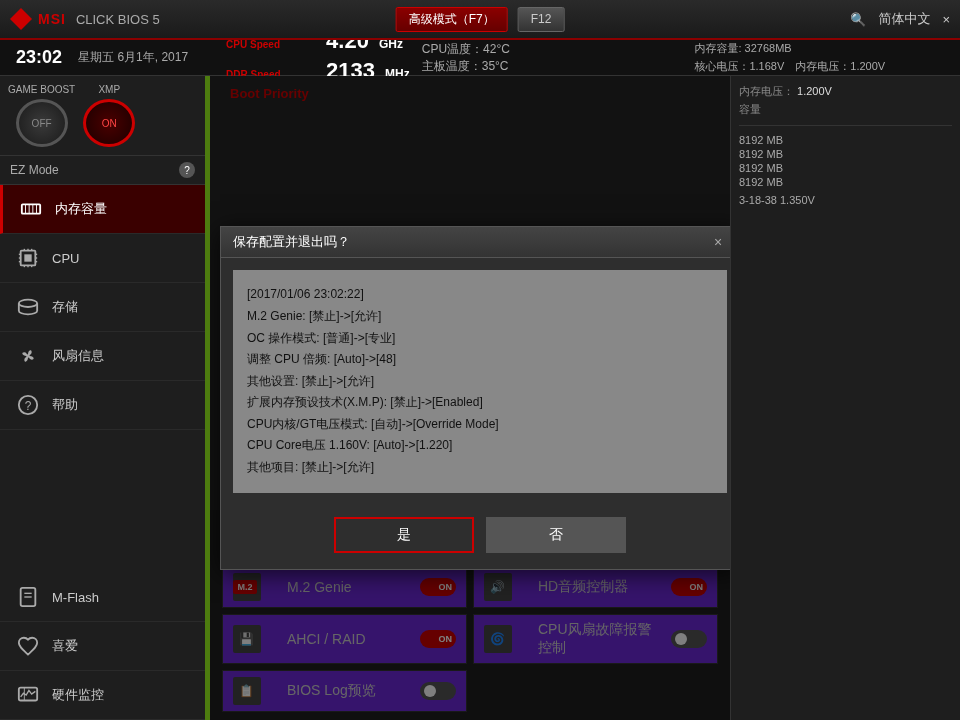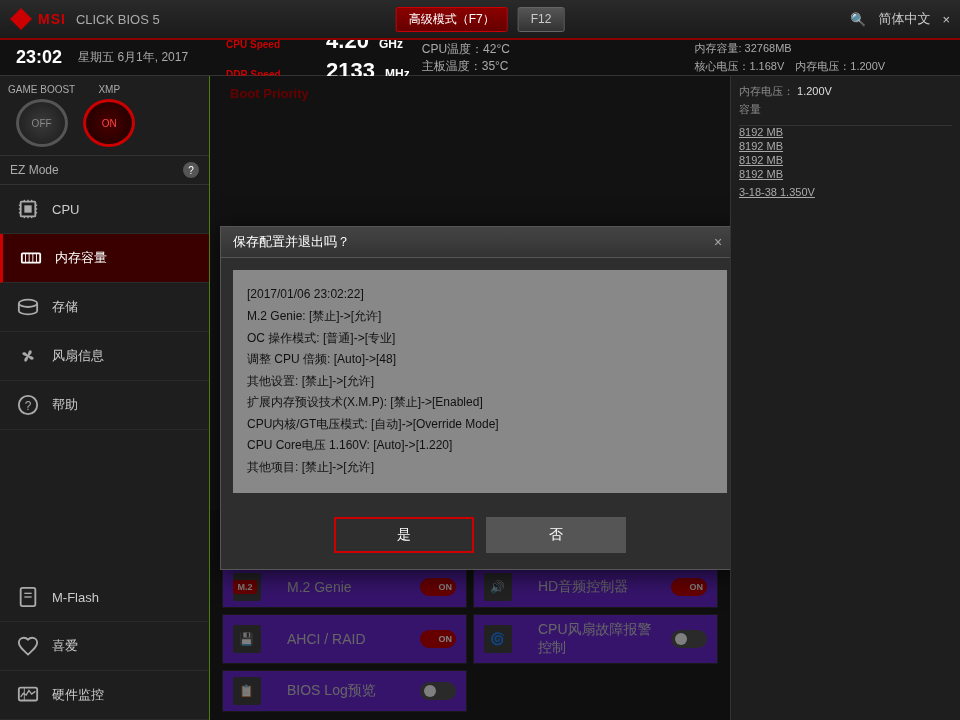--- a/index.html
+++ b/index.html
@@ -110,21 +110,21 @@
     
     #main-area {
       display: flex;
       height: calc(720px - 40px - 36px);
     }
 
     
     #sidebar {
       width: 210px;
       background: #1e1e1e;
-      border-right: 1px solid #4d7c0f;
+      border-right: 5px solid #4d7c0f;
       display: flex;
       flex-direction: column;
       flex-shrink: 0;
     }
     #game-boost-xmp {
       display: flex;
       padding: 8px;
       gap: 8px;
       border-bottom: 1px solid #333;
       height: 80px;
@@ -285,21 +285,21 @@
       font-size: 11px;
       color: #aaa;
       flex-shrink: 0;
     }
     .right-panel-row { margin-bottom: 3px; }
     .right-panel-row span.label { color: #888; }
     .right-panel-row span.value { color: #ddd; }
     .right-panel-section {
       border-top: 1px solid #333;
       margin-top: 8px;
-      text-decoration: underline;
+      padding-top: 8px;
     }
     .memory-row {
       display: flex;
       justify-content: space-between;
       margin-bottom: 2px;
     }
 
     
     #dialog-overlay {
       position: absolute;
@@ -444,20 +444,33 @@
       </div>
       <div class="boost-block">
         <span class="boost-label">XMP</span>
         <div class="boost-knob on">ON</div>
       </div>
     </div>
 
     <div id="ez-mode-label">
       <span>EZ Mode</span>
       <span class="help-badge">?</span>
+    </div>
+
+    <div class="sidebar-item active">
+      <div class="sidebar-icon">
+        <svg viewBox="0 0 24 24">
+            <rect x="2" y="7" width="20" height="10" rx="1" fill="none" stroke="#fff" stroke-width="2"></rect>
+            <line x1="6" y1="7" x2="6" y2="17" stroke="#fff" stroke-width="1"></line>
+            <line x1="10" y1="7" x2="10" y2="17" stroke="#fff" stroke-width="1"></line>
+            <line x1="14" y1="7" x2="14" y2="17" stroke="#fff" stroke-width="1"></line>
+            <line x1="18" y1="7" x2="18" y2="17" stroke="#fff" stroke-width="1"></line>
+          </svg>
+      </div>
+      <span class="sidebar-item-label">内存容量</span>
     </div>
 
     <div class="sidebar-item">
       <div class="sidebar-icon">
         <svg viewBox="0 0 24 24">
             <rect x="4" y="4" width="16" height="16" rx="1" fill="none" stroke="#aaa" stroke-width="2"></rect>
             <rect x="8" y="8" width="8" height="8"></rect>
             <line x1="8" y1="2" x2="8" y2="4" stroke="#aaa" stroke-width="1.5"></line>
             <line x1="12" y1="2" x2="12" y2="4" stroke="#aaa" stroke-width="1.5"></line>
             <line x1="16" y1="2" x2="16" y2="4" stroke="#aaa" stroke-width="1.5"></line>
@@ -466,33 +479,20 @@
             <line x1="16" y1="20" x2="16" y2="22" stroke="#aaa" stroke-width="1.5"></line>
             <line x1="2" y1="8" x2="4" y2="8" stroke="#aaa" stroke-width="1.5"></line>
             <line x1="2" y1="12" x2="4" y2="12" stroke="#aaa" stroke-width="1.5"></line>
             <line x1="2" y1="16" x2="4" y2="16" stroke="#aaa" stroke-width="1.5"></line>
             <line x1="20" y1="8" x2="22" y2="8" stroke="#aaa" stroke-width="1.5"></line>
             <line x1="20" y1="12" x2="22" y2="12" stroke="#aaa" stroke-width="1.5"></line>
             <line x1="20" y1="16" x2="22" y2="16" stroke="#aaa" stroke-width="1.5"></line>
           </svg>
       </div>
       <span class="sidebar-item-label">CPU</span>
-    </div>
-
-    <div class="sidebar-item active">
-      <div class="sidebar-icon">
-        <svg viewBox="0 0 24 24">
-            <rect x="2" y="7" width="20" height="10" rx="1" fill="none" stroke="#fff" stroke-width="2"></rect>
-            <line x1="6" y1="7" x2="6" y2="17" stroke="#fff" stroke-width="1"></line>
-            <line x1="10" y1="7" x2="10" y2="17" stroke="#fff" stroke-width="1"></line>
-            <line x1="14" y1="7" x2="14" y2="17" stroke="#fff" stroke-width="1"></line>
-            <line x1="18" y1="7" x2="18" y2="17" stroke="#fff" stroke-width="1"></line>
-          </svg>
-      </div>
-      <span class="sidebar-item-label">内存容量</span>
     </div>
 
     <div class="sidebar-item">
       <div class="sidebar-icon">
         <svg viewBox="0 0 24 24">
             <ellipse cx="12" cy="8" rx="10" ry="4" fill="none" stroke="#aaa" stroke-width="2"></ellipse>
             <path d="M2 8v8c0 2.2 4.5 4 10 4s10-1.8 10-4V8" fill="none" stroke="#aaa" stroke-width="2"></path>
           </svg>
       </div>
       <span class="sidebar-item-label">存储</span>

